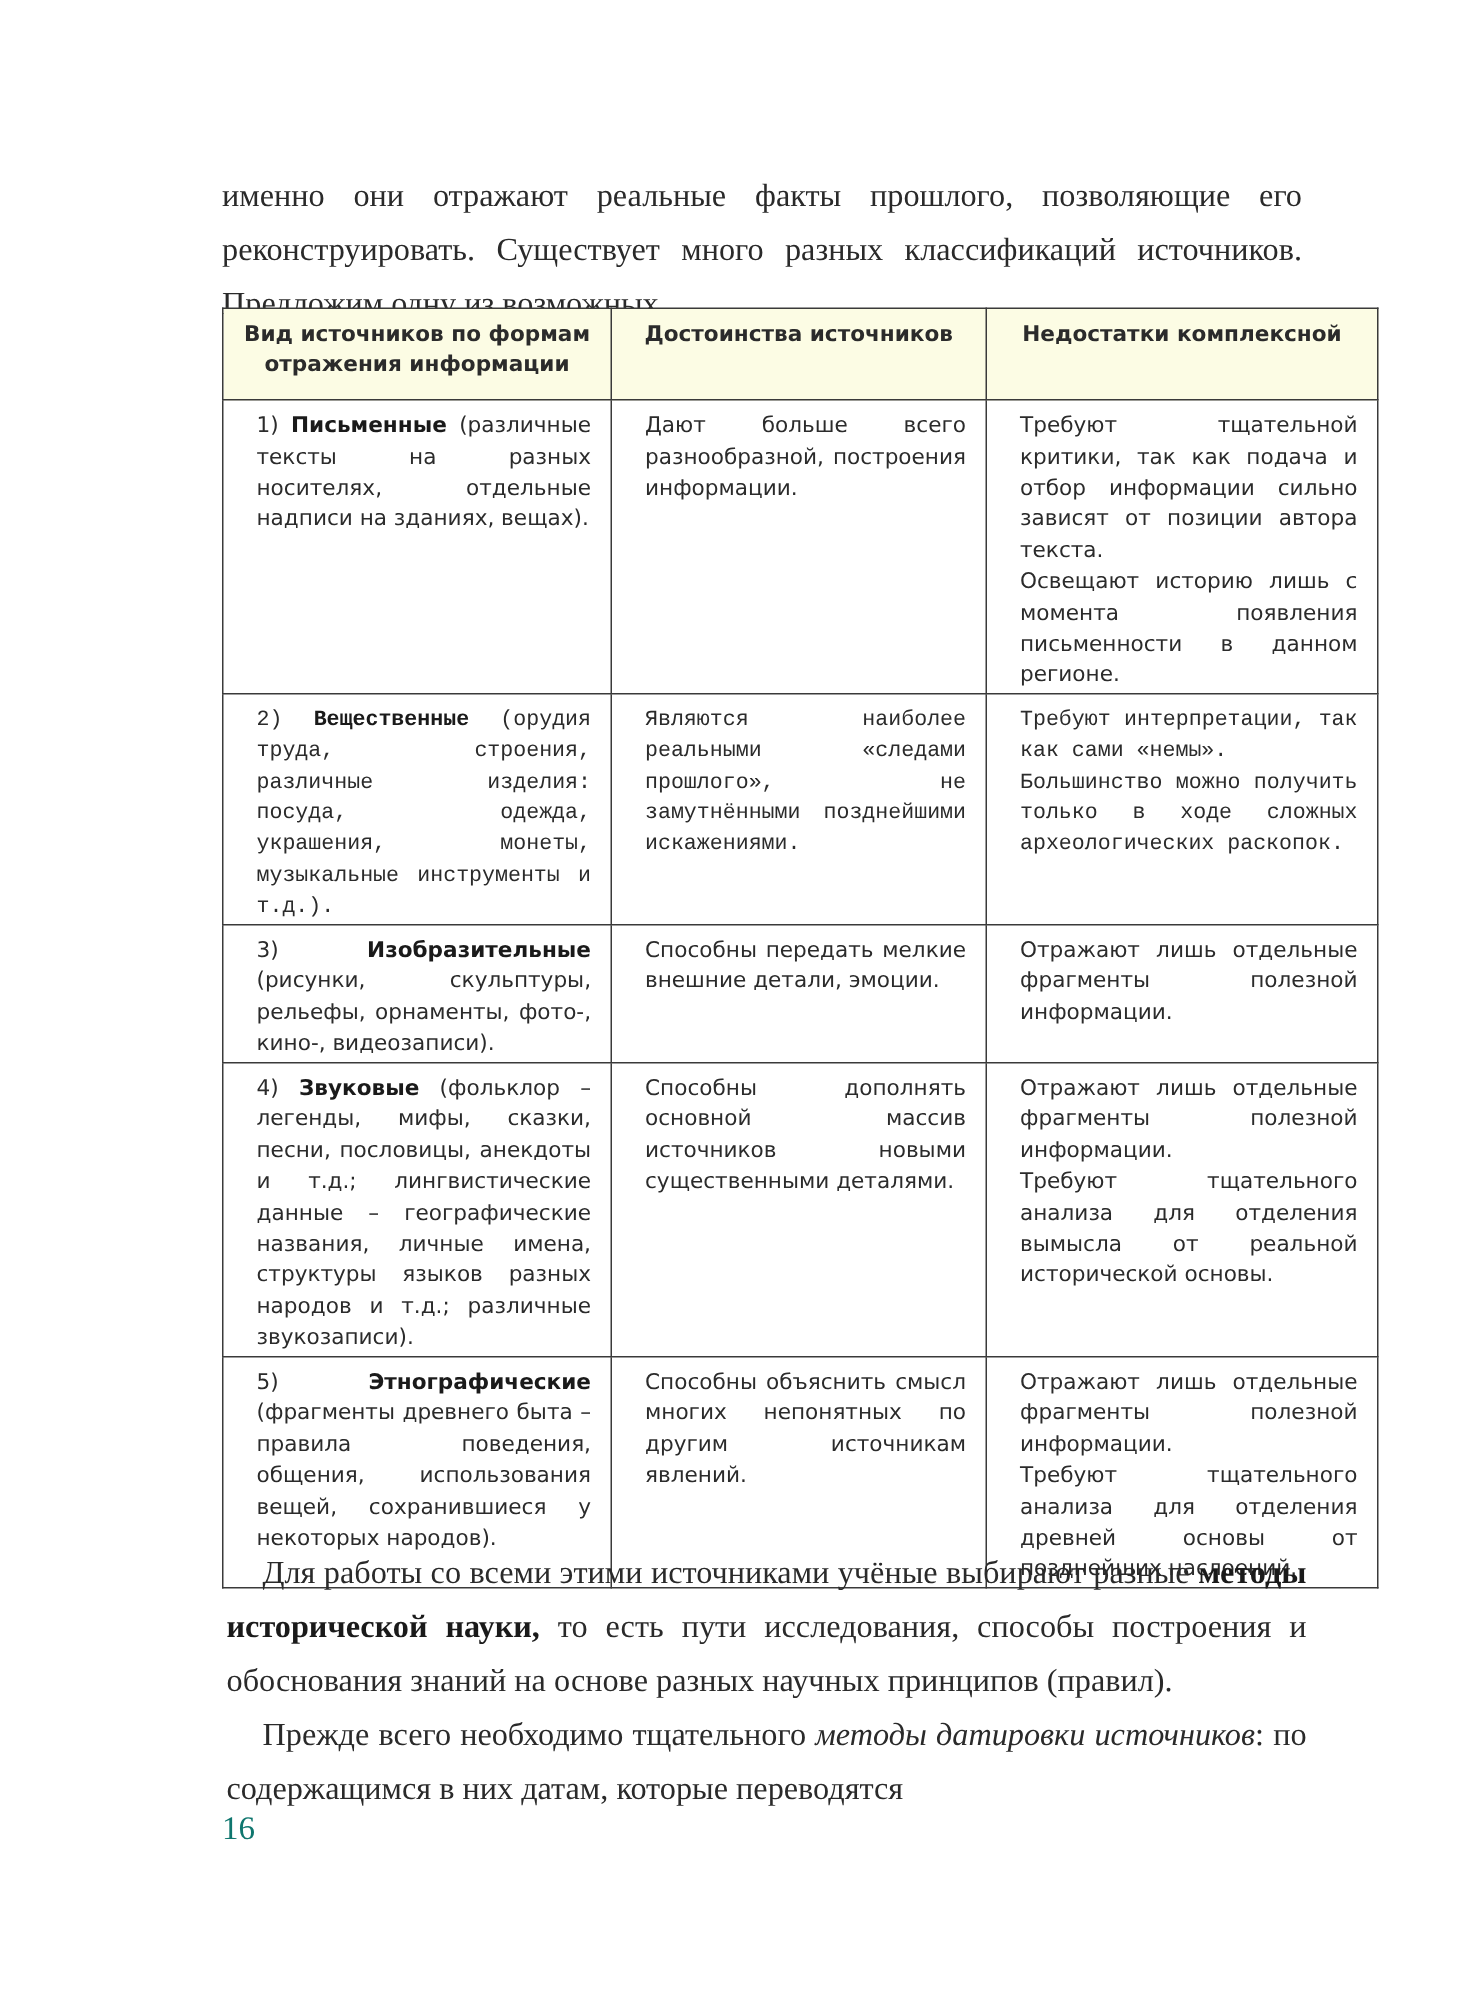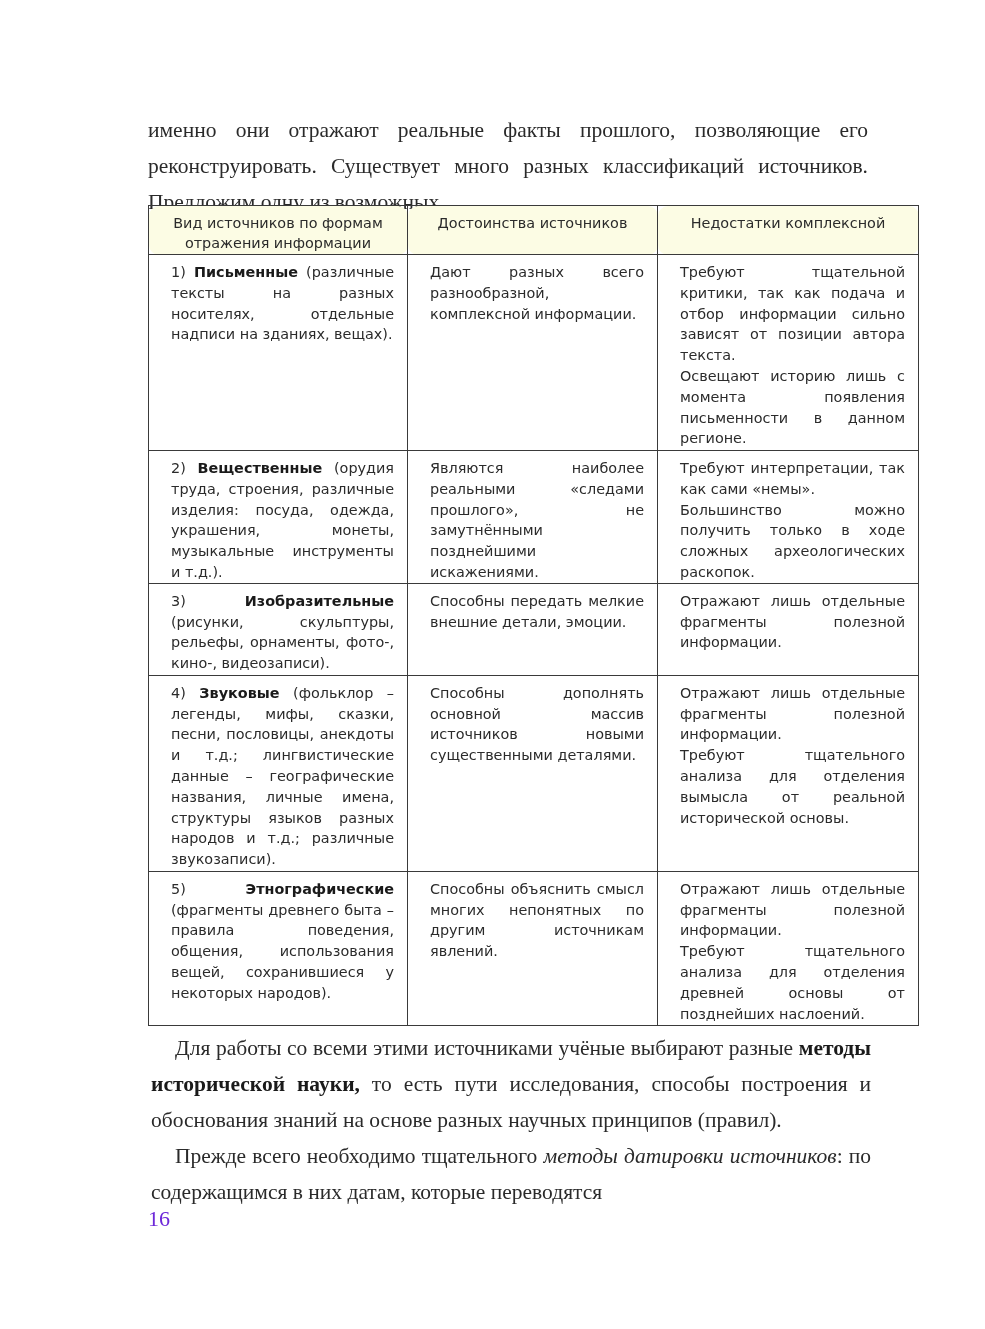--- a/index.html
+++ b/index.html
@@ -17,38 +17,38 @@
     position: absolute; left: 148px; top: 205px; width: 719px;
     border-collapse: collapse; table-layout: fixed;
     font-family: "DejaVu Sans", "Liberation Sans", sans-serif;
     font-size: 14.4px; line-height: 20.8px; color: #2b2b2b;
   }
   table.sources th, table.sources td {
     border: 1.5px solid #3a3a3a; vertical-align: top;
     padding: 7px 13px 0 13px;
   }
   table.sources th {
-    background: #fcfce4; font-weight: normal; text-align: center;
-    padding: 7px 8px 1px 8px; line-height: 20px; height: 40px; border-radius: 10px;
+    background: #fcfce4; font-weight: bold; text-align: center;
+    padding: 7px 8px 13px 8px; line-height: 20px; height: 40px;
   }
   table.sources td { text-align: justify; padding-left: 22px; }
   table.sources td b { font-weight: bold; color: #1a1a1a; }
   .col1 { width: 242px; }
   .col2 { width: 233px; }
   .col3 { width: 244px; }
   .r1 td { height: 188px; }
-  .r2 td { height: 124px; }
+  .r2 td { height: 124px; font-family: Liberation Mono, monospace; }
   .r3 td { height: 84px; }
   .r4 td { height: 188px; }
   .r5 td { height: 146px; }
   .after { position: absolute; left: 151px; top: 1030px; width: 720px; }
   .pagenum {
     position: absolute; left: 148px; top: 1206px;
     font-family: "Liberation Serif", "DejaVu Serif", serif;
-    font-size: 22px; color: #6d28d9;
+    font-size: 22px; color: #0f766e;
   }
   .cell-line { display: block; }
 </style>
 </head>
 <body>
 
 <div class="page">
   <p class="serif-p">именно они отражают реальные факты прошлого, позволяющие его реконструировать. Существует много разных классификаций источников. Предложим одну из возможных.</p>
 </div>
 
@@ -61,21 +61,21 @@
     </tr>
   </thead>
   <tbody>
     <tr class="r1">
       <td>
         <span>1)</span>
         <b>Письменные</b>
         <span>(различные тексты на разных носителях, отдельные надписи на зданиях, вещах).</span>
       </td>
       <td>
-        <span class="cell-line">Дают разных всего разнообразной, комплексной информации.</span>
+        <span class="cell-line">Дают больше всего разнообразной, построения информации.</span>
       </td>
       <td>
         <span class="cell-line">Требуют тщательной критики, так как подача и отбор информации сильно зависят от позиции автора текста.</span>
         <span class="cell-line">Освещают историю лишь с момента появления письменности в данном регионе.</span>
       </td>
     </tr>
     <tr class="r2">
       <td>
         <span>2)</span>
         <b>Вещественные</b>

